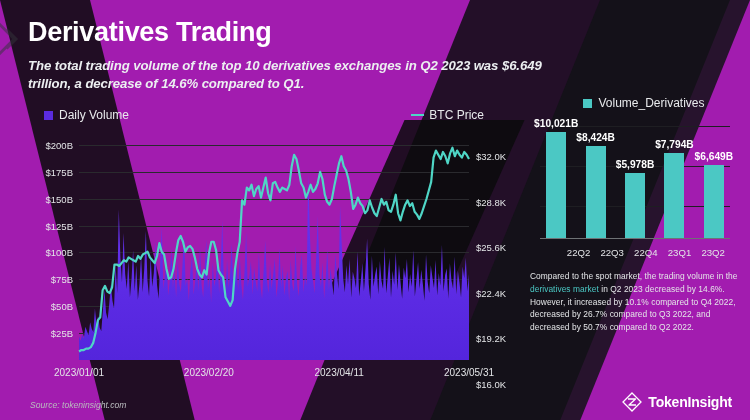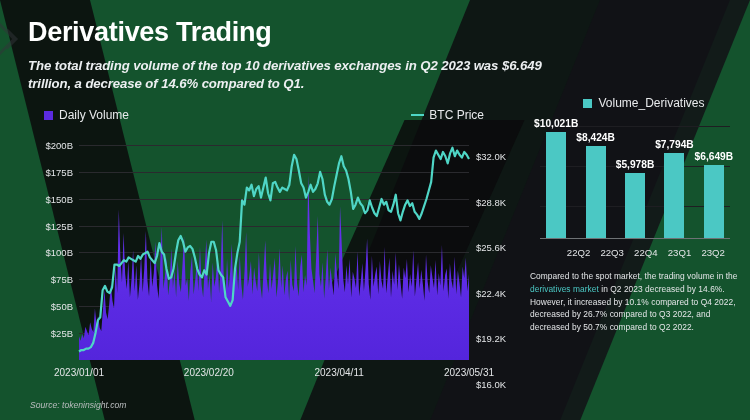--- a/index.html
+++ b/index.html
@@ -5,21 +5,21 @@
   * { margin:0; padding:0; box-sizing:border-box; }
   html,body { background:#000; }
   body {
     width:750px; height:420px;
     font-family:"Liberation Sans", sans-serif;
     color:#fff; overflow:hidden; position:relative;
   }
   #infographic {
     position:absolute; inset:0;
     width:750px; height:420px;
-    background:#14532d;
+    background:#a21caf;
     overflow:hidden;
   }
   
   .bg-facets { position:absolute; inset:0; pointer-events:none; }
   .facet { position:absolute; background:#111113; opacity:.85; }
   .f1 { width:260px; height:420px; left:470px; top:0;
         transform:skewX(-22deg); transform-origin:top left; background:#0d0d10; }
   .f2 { width:150px; height:420px; left:600px; top:0;
         transform:skewX(-22deg); transform-origin:top left; background:#121216; }
   .f3 { width:120px; height:200px; left:360px; top:120px;
@@ -218,14 +218,21 @@
         </div>
     </div>
 
     <div class="para p1">
       <span>Compared to the spot market, the trading volume in the </span><span class="hl">derivatives market</span><span> in Q2 2023 decreased by 14.6%. However, it increased by 10.1% compared to Q4 2022, decreased by 26.7% compared to Q3 2022, and decreased by 50.7% compared to Q2 2022.</span>
     </div>
 
   </div>
 
   <div class="source">Source: tokeninsight.com</div>
+  <div class="brand">
+    <svg width="20" height="20" viewBox="0 0 40 40">
+      <path d="M20 2 L38 20 L20 38 L2 20 Z" fill="none" stroke="#ffffff" stroke-width="2.6"></path>
+      <path d="M12 14 L27 14 L14 26 L28 26" fill="none" stroke="#ffffff" stroke-width="2.6" stroke-linejoin="round"></path>
+    </svg>
+    <span class="brand-name">TokenInsight</span>
+  </div>
 
 </div>
 
 </body></html>

